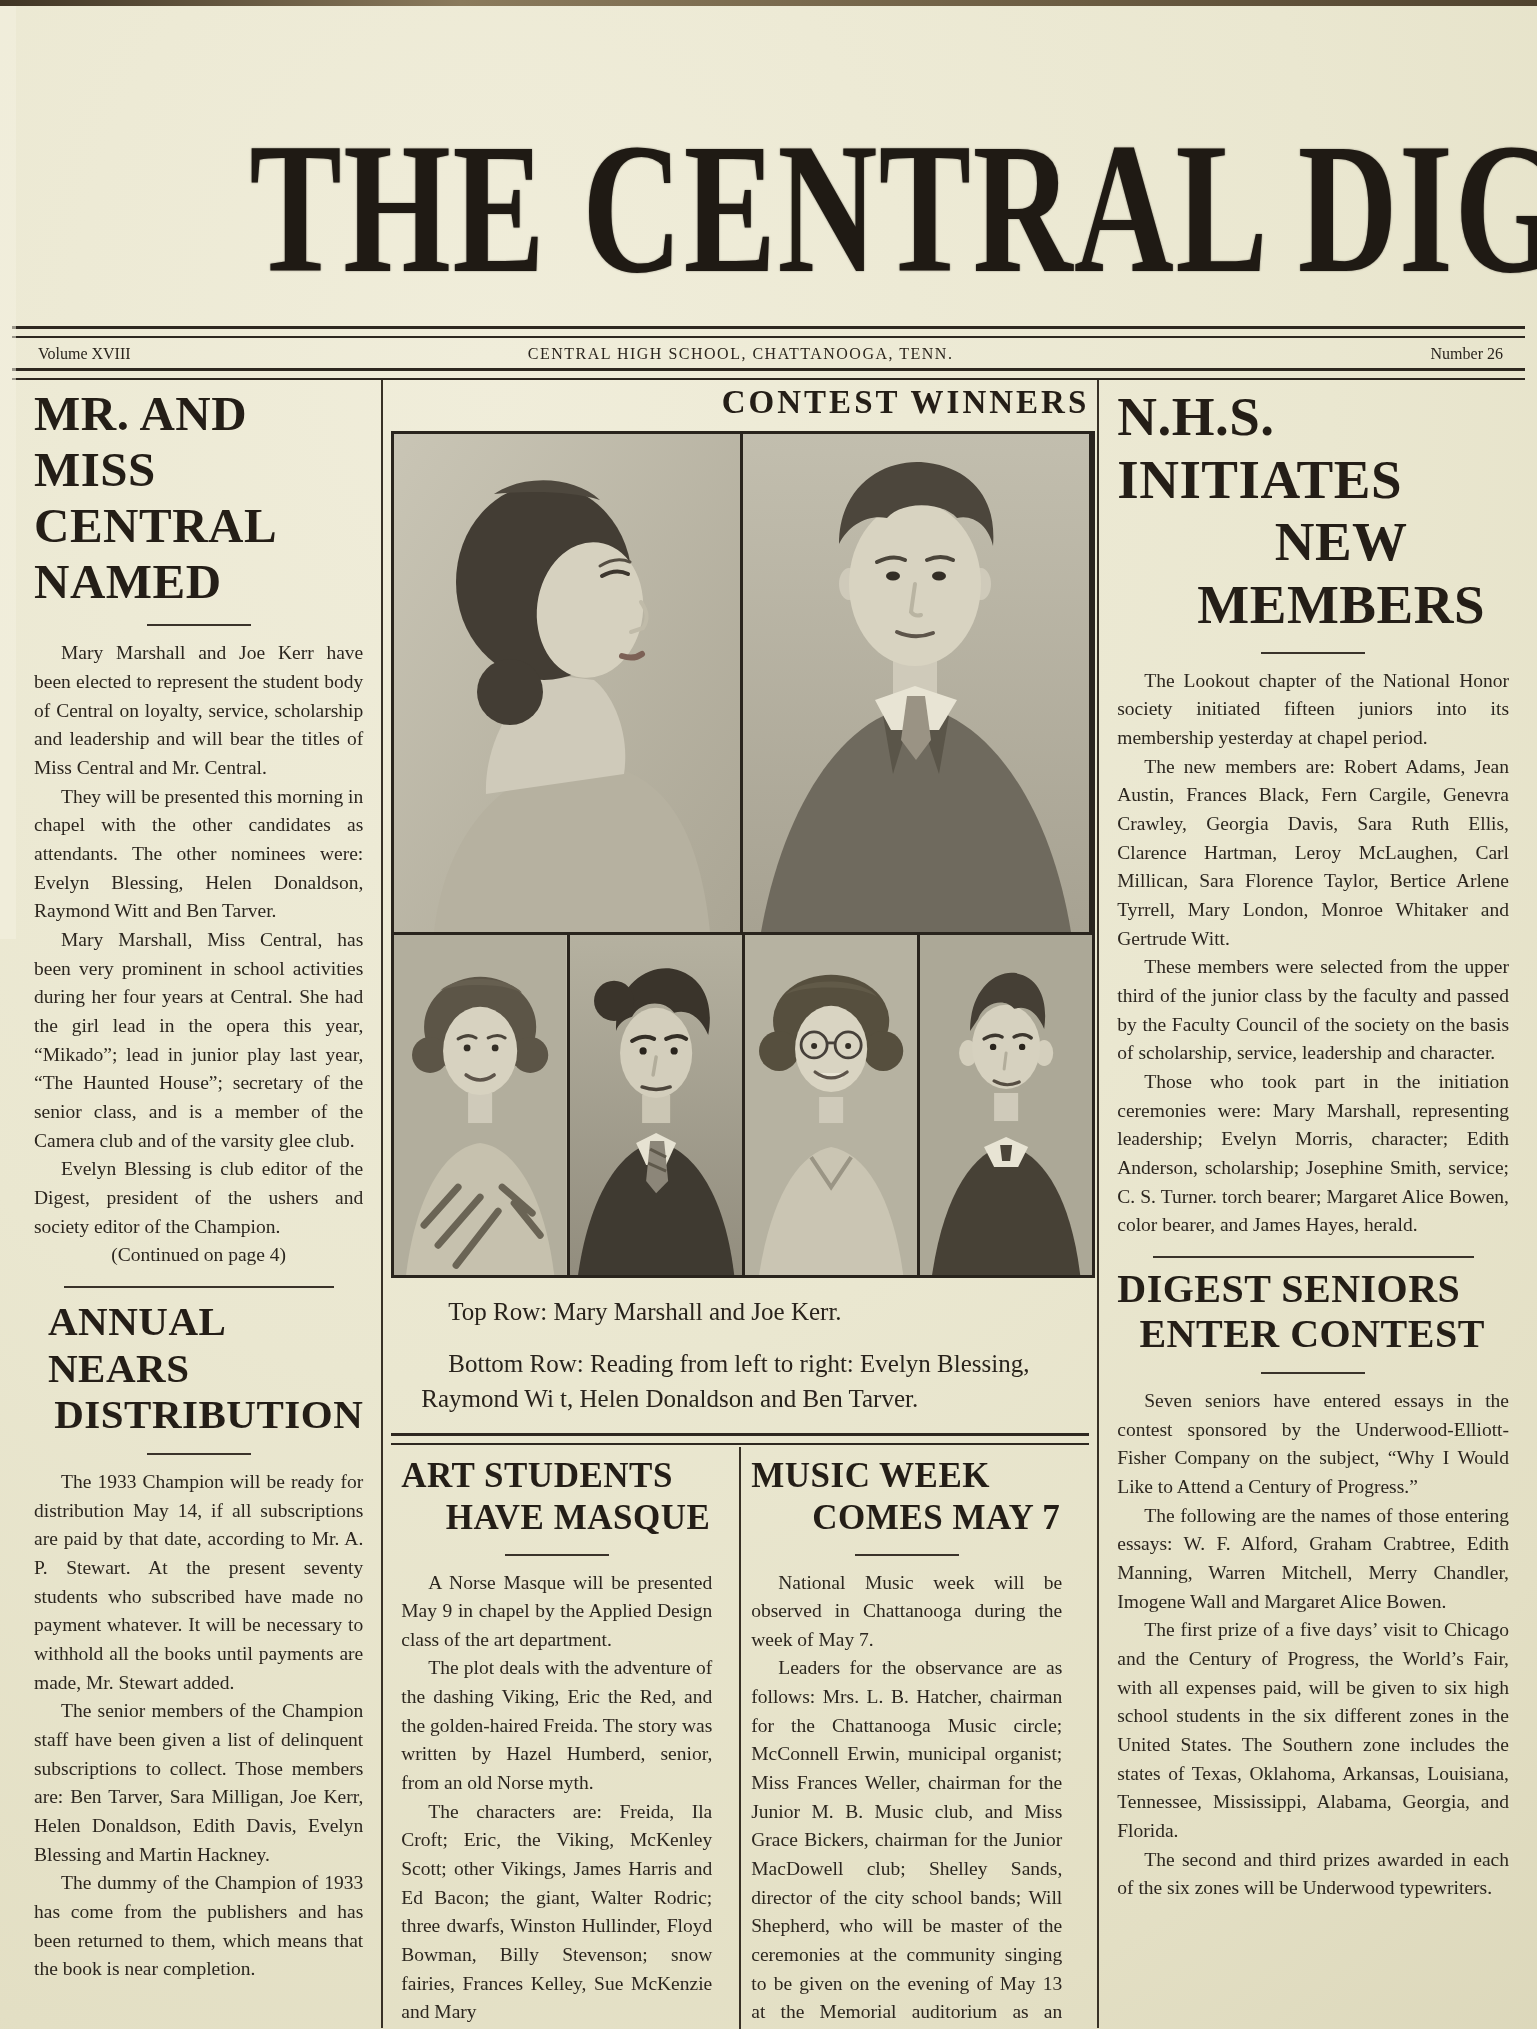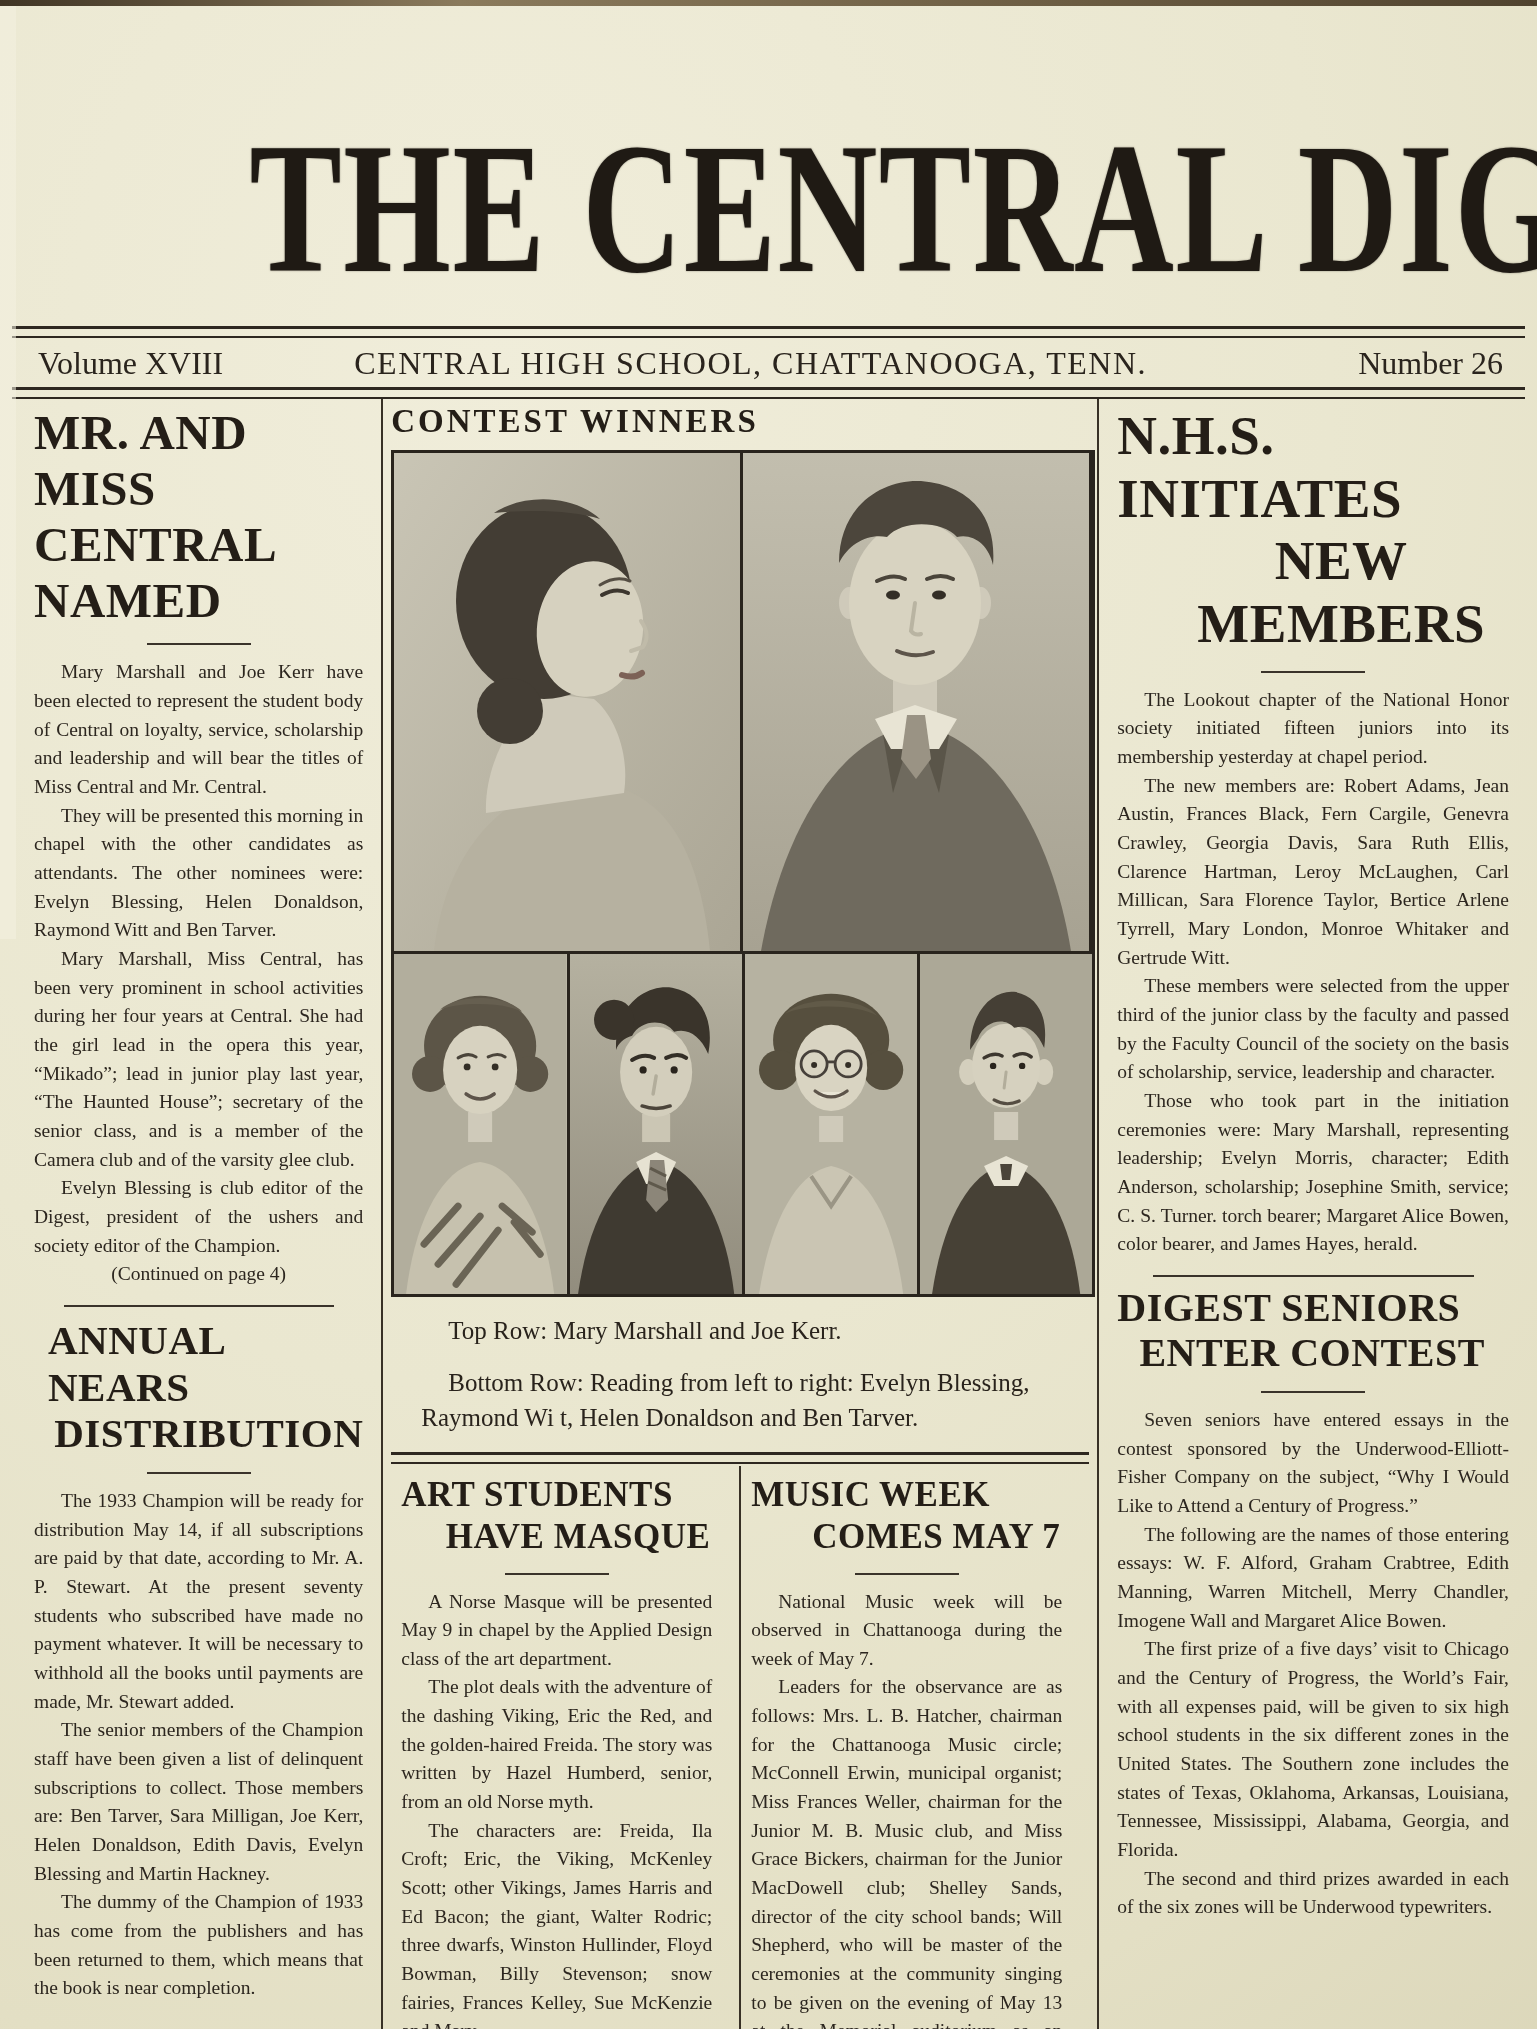--- a/index.html
+++ b/index.html
@@ -14,21 +14,21 @@
     background:#f4f1e0;opacity:.55;}
   
   header{padding-top:118px;}
   .masthead{margin:0;text-align:center;white-space:nowrap;line-height:1;}
   .masthead span{display:inline-block;font-weight:bold;font-size:182px;color:#1f1a14;
     transform:scale(0.76,1.02);transform-origin:center;letter-spacing:2px;
     text-shadow:0 0 2px rgba(31,26,20,.55);}
   .dateband{margin:26px 12px 0 12px;}
   .double-rule{height:7px;border-top:3px solid #2e2820;border-bottom:2px solid #2e2820;}
   .dateline{display:flex;align-items:baseline;justify-content:space-between;
-    padding:7px 22px 5px 26px;font-size:32px;color:#2a241d;}
+    padding:7px 22px 5px 26px;font-size:16px;color:#2a241d;}
   .dateline .school{letter-spacing:1.5px;transform:translateX(-40px);}
   
   .columns{display:flex;align-items:stretch;margin:0 12px;height:1648px;}
   .vrule{width:2px;background:#383126;flex:0 0 2px;}
   .col{box-sizing:border-box;}
   .col-left{width:372px;padding:6px 18px 0 22px;}
   .col-mid{width:714px;padding:2px 8px 0 8px;}
   .col-right{width:429px;padding:6px 16px 0 18px;}
   
   .headline{margin:0;font-weight:bold;color:#241e17;line-height:1.14;letter-spacing:.5px;}
@@ -36,21 +36,21 @@
   .h-mrmiss{font-size:49px;}
   .h-nhs{font-size:55px;}
   .h-nhs .l2{text-align:center;padding-left:56px;}
   .h-annual{font-size:41px;margin-top:10px;}
   .h-annual .l1{padding-left:14px;}
   .h-annual .l2{text-align:right;}
   .h-seniors{font-size:40px;margin-top:8px;}
   .h-seniors .l2{text-align:center;padding-right:2px;}
   .h-sub{font-size:35px;line-height:1.2;}
   .h-sub .l2{text-align:right;padding-right:2px;}
-  .h-contest{margin:2px 0 10px 0;text-align:left;font-size:33px;font-weight:bold;
+  .h-contest{margin:2px 0 10px 0;text-align:right;font-size:33px;font-weight:bold;
     letter-spacing:3px;color:#241e17;}
   .rule-short{width:104px;border-top:2px solid #3a332a;margin:15px auto 13px auto;}
   .rule-section{border-top:2px solid #3a332a;width:82%;margin:16px auto 2px auto;}
   
   .copy p{margin:0;font-size:19.5px;line-height:1.47;text-align:justify;text-indent:27px;}
   .copy p.continued{text-align:center;text-indent:0;}
   
   .photo-block{margin:0 auto;width:698px;background:#29241d;border:3px solid #29241d;}
   .photo-row{display:flex;gap:3px;}
   .photo-row + .photo-row{margin-top:3px;}

